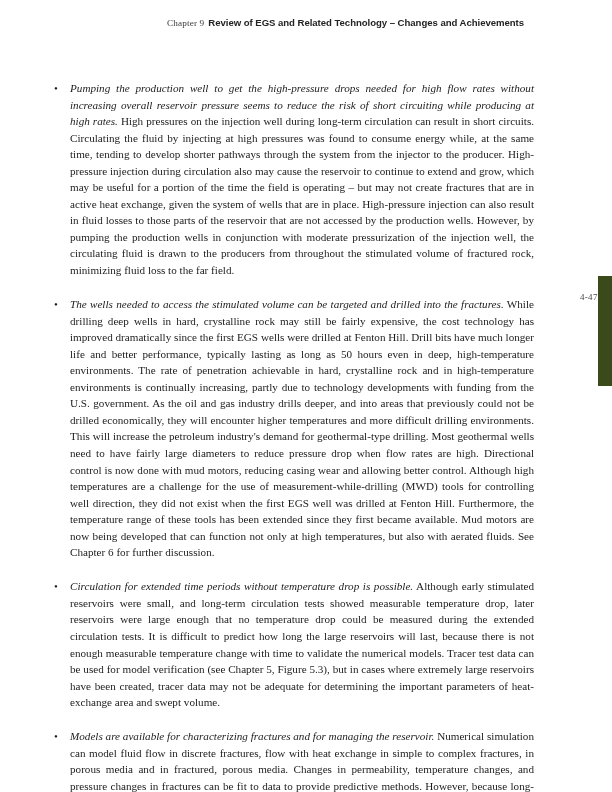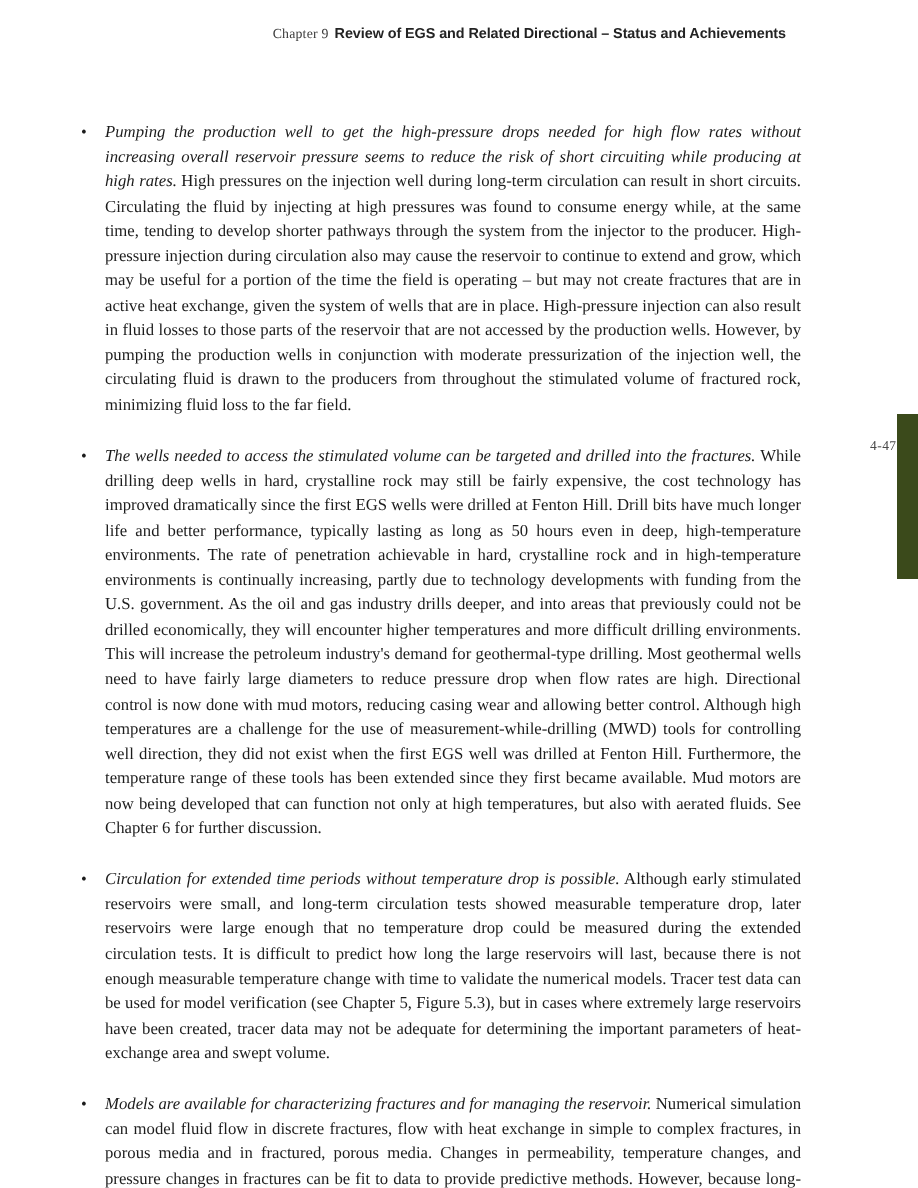--- a/index.html
+++ b/index.html
@@ -105,21 +105,21 @@
   .bullet-para, .hdr-title, .hdr-chapter, .folio {
     -webkit-font-smoothing: antialiased;
   }
 </style>
 </head>
 <body>
 
 <div class="page">
 
   <div class="running-header">
-    <span class="hdr-chapter">Chapter 9</span><span class="hdr-title">Review of EGS and Related Directional – Status and Achievements</span>
+    <span class="hdr-chapter">Chapter 9</span><span class="hdr-title">Review of EGS and Related Technology – Changes and Achievements</span>
   </div>
 
   <div class="folio">4-47</div>
   <div class="thumb-tab" style="background: rgb(59, 74, 27);"></div>
 
   <div class="content">
 
     <p class="bullet-para">
       <span class="marker">•</span><span class="lead">Pumping the production well to get the high-pressure drops needed for high flow rates without increasing overall reservoir pressure seems to reduce the risk of short circuiting while producing at high rates.</span><span> High pressures on the injection well during long-term circulation can result in short circuits. Circulating the fluid by injecting at high pressures was found to consume energy while, at the same time, tending to develop shorter pathways through the system from the injector to the producer. High-pressure injection during circulation also may cause the reservoir to continue to extend and grow, which may be useful for a portion of the time the field is operating – but may not create fractures that are in active heat exchange, given the system of wells that are in place. High-pressure injection can also result in fluid losses to those parts of the reservoir that are not accessed by the production wells. However, by pumping the production wells in conjunction with moderate pressurization of the injection well, the circulating fluid is drawn to the producers from throughout the stimulated volume of fractured rock, minimizing fluid loss to the far field.</span>
     </p>

